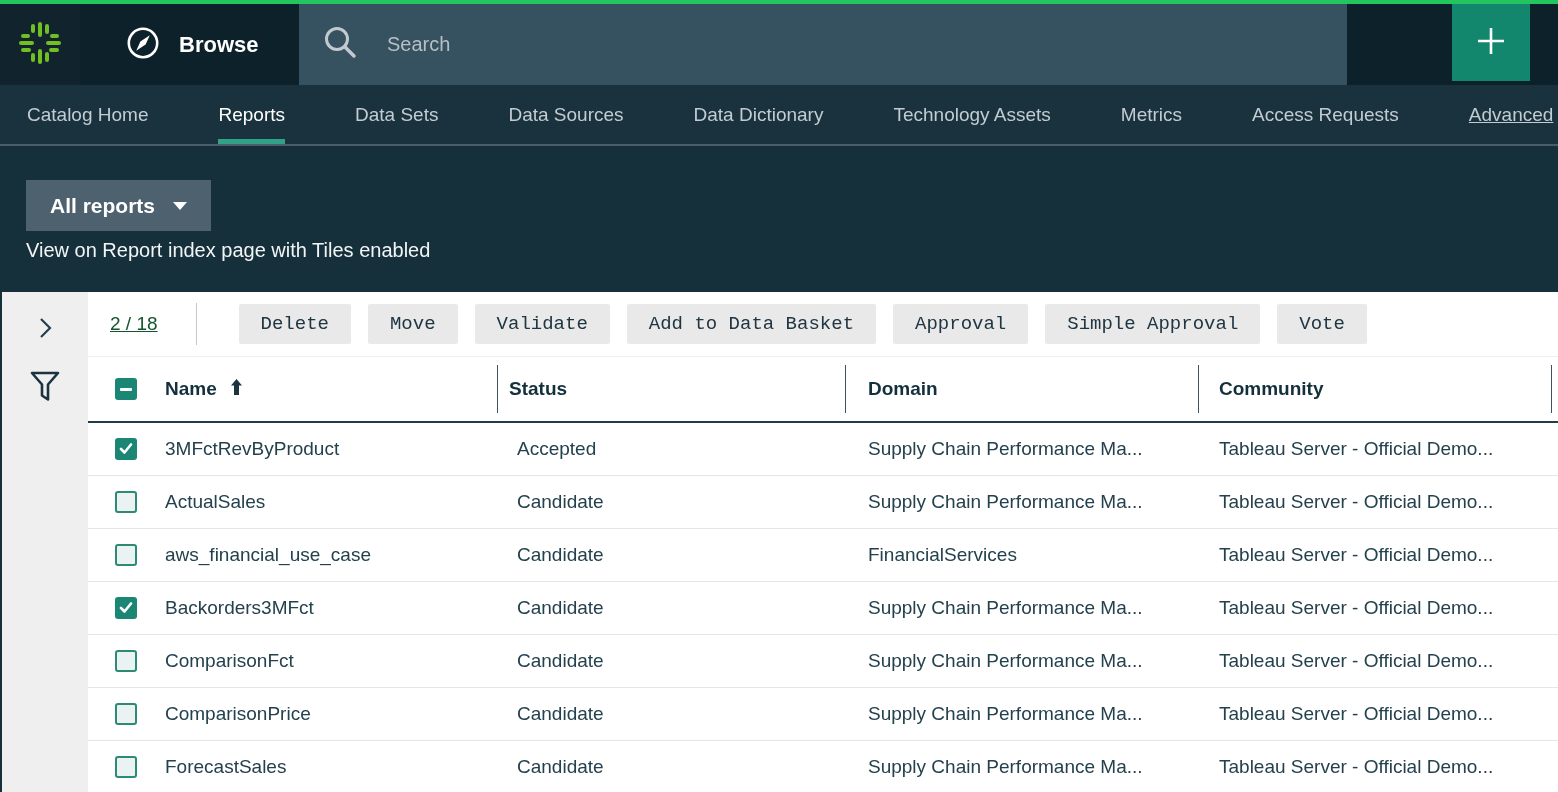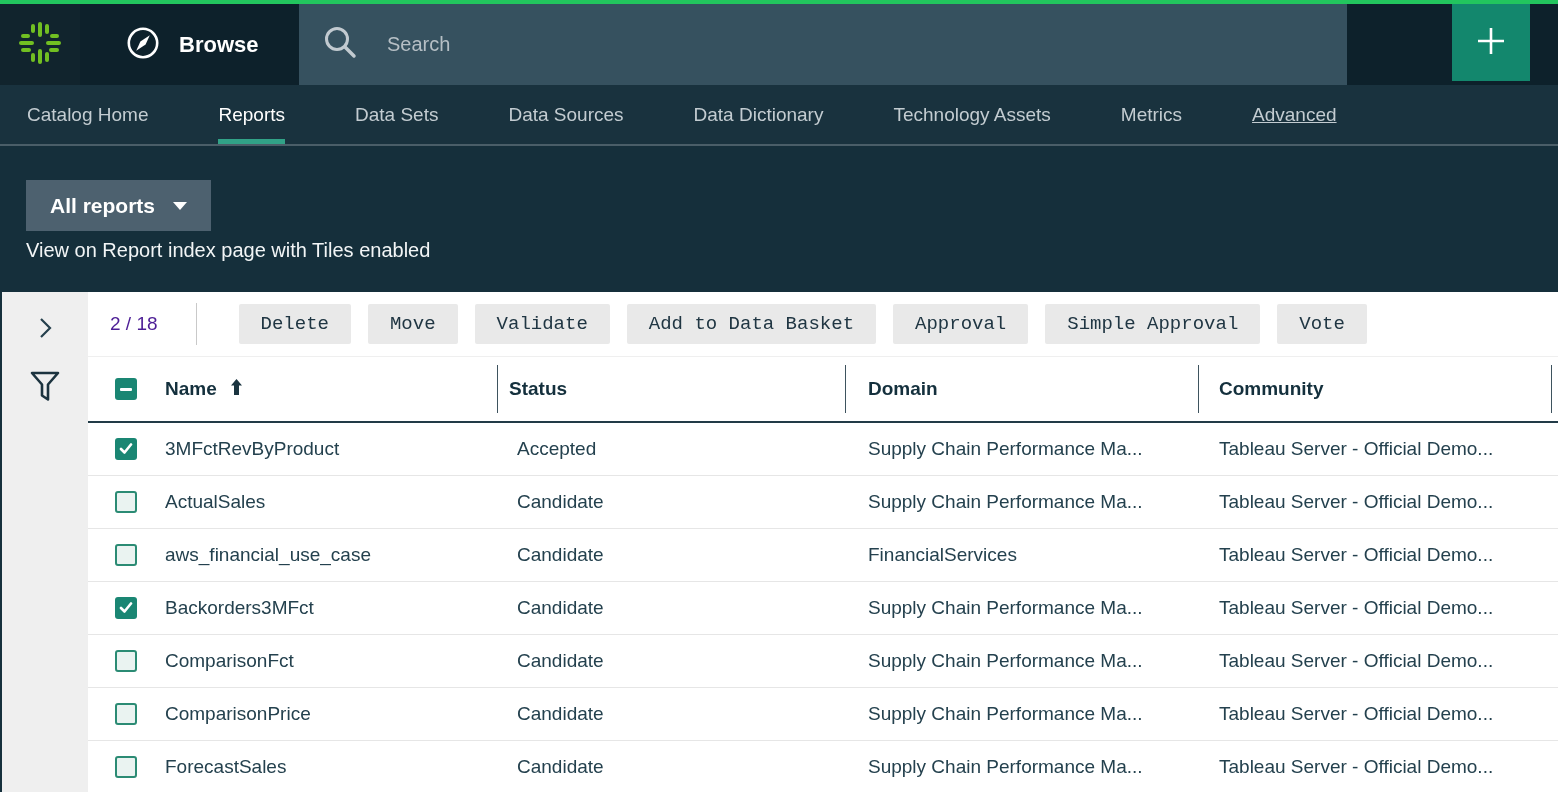--- a/index.html
+++ b/index.html
@@ -42,21 +42,21 @@
 
   
   .main { display:flex; height:500px; }
   .sidebar { width:88px; background:#efefef; border-left:2px solid #16303c;
              display:flex; flex-direction:column; align-items:center; padding-top:24px; gap:26px; }
   .sb-btn { cursor:pointer; background:none; border:none; }
   .content { flex:1; overflow:hidden; }
 
   
   .toolbar { height:64px; display:flex; align-items:center; padding-left:22px; }
-  .count { font-size:19px; color:#4c1d95; }
+  .count { font-size:19px; color:#14532d;text-decoration:underline; }
   .vdiv { width:1px; height:42px; background:#c9c9c9; margin:0 42px 0 38px; }
   .tb-btn { height:40px; background:#e9e9e9; border:none; border-radius:2px; cursor:pointer;
             font-family:Liberation Mono, monospace; font-size:19px; color:#203643; padding:0 22px; margin-right:17px; }
 
   
   .table { border-top:1px solid #efefef; }
   .thead, .row { display:grid; grid-template-columns:62px 347px 348px 353px 1fr; align-items:center; }
   .thead { height:66px; border-bottom:2px solid #223b47; font-weight:bold; font-size:19px; color:#14303d; }
   .th { position:relative; height:100%; display:flex; align-items:center; }
   .th-check { padding-left:27px; }
@@ -134,20 +134,21 @@
 </header>
 
 <nav class="navbar" id="navbar">
     <div class="nav-item">Catalog Home</div>
     <div class="nav-item active">Reports</div>
     <div class="nav-item">Data Sets</div>
     <div class="nav-item">Data Sources</div>
     <div class="nav-item">Data Dictionary</div>
     <div class="nav-item">Technology Assets</div>
     <div class="nav-item">Metrics</div>
+    <div class="nav-item">Access Requests</div>
     <div class="nav-item underline">Advanced</div>
   </nav>
 
 <section class="banner">
   <button class="scope-btn">
     <span>All reports</span>
     <span class="caret-down"></span>
   </button>
   <div class="banner-desc">View on Report index page with Tiles enabled</div>
 </section>

